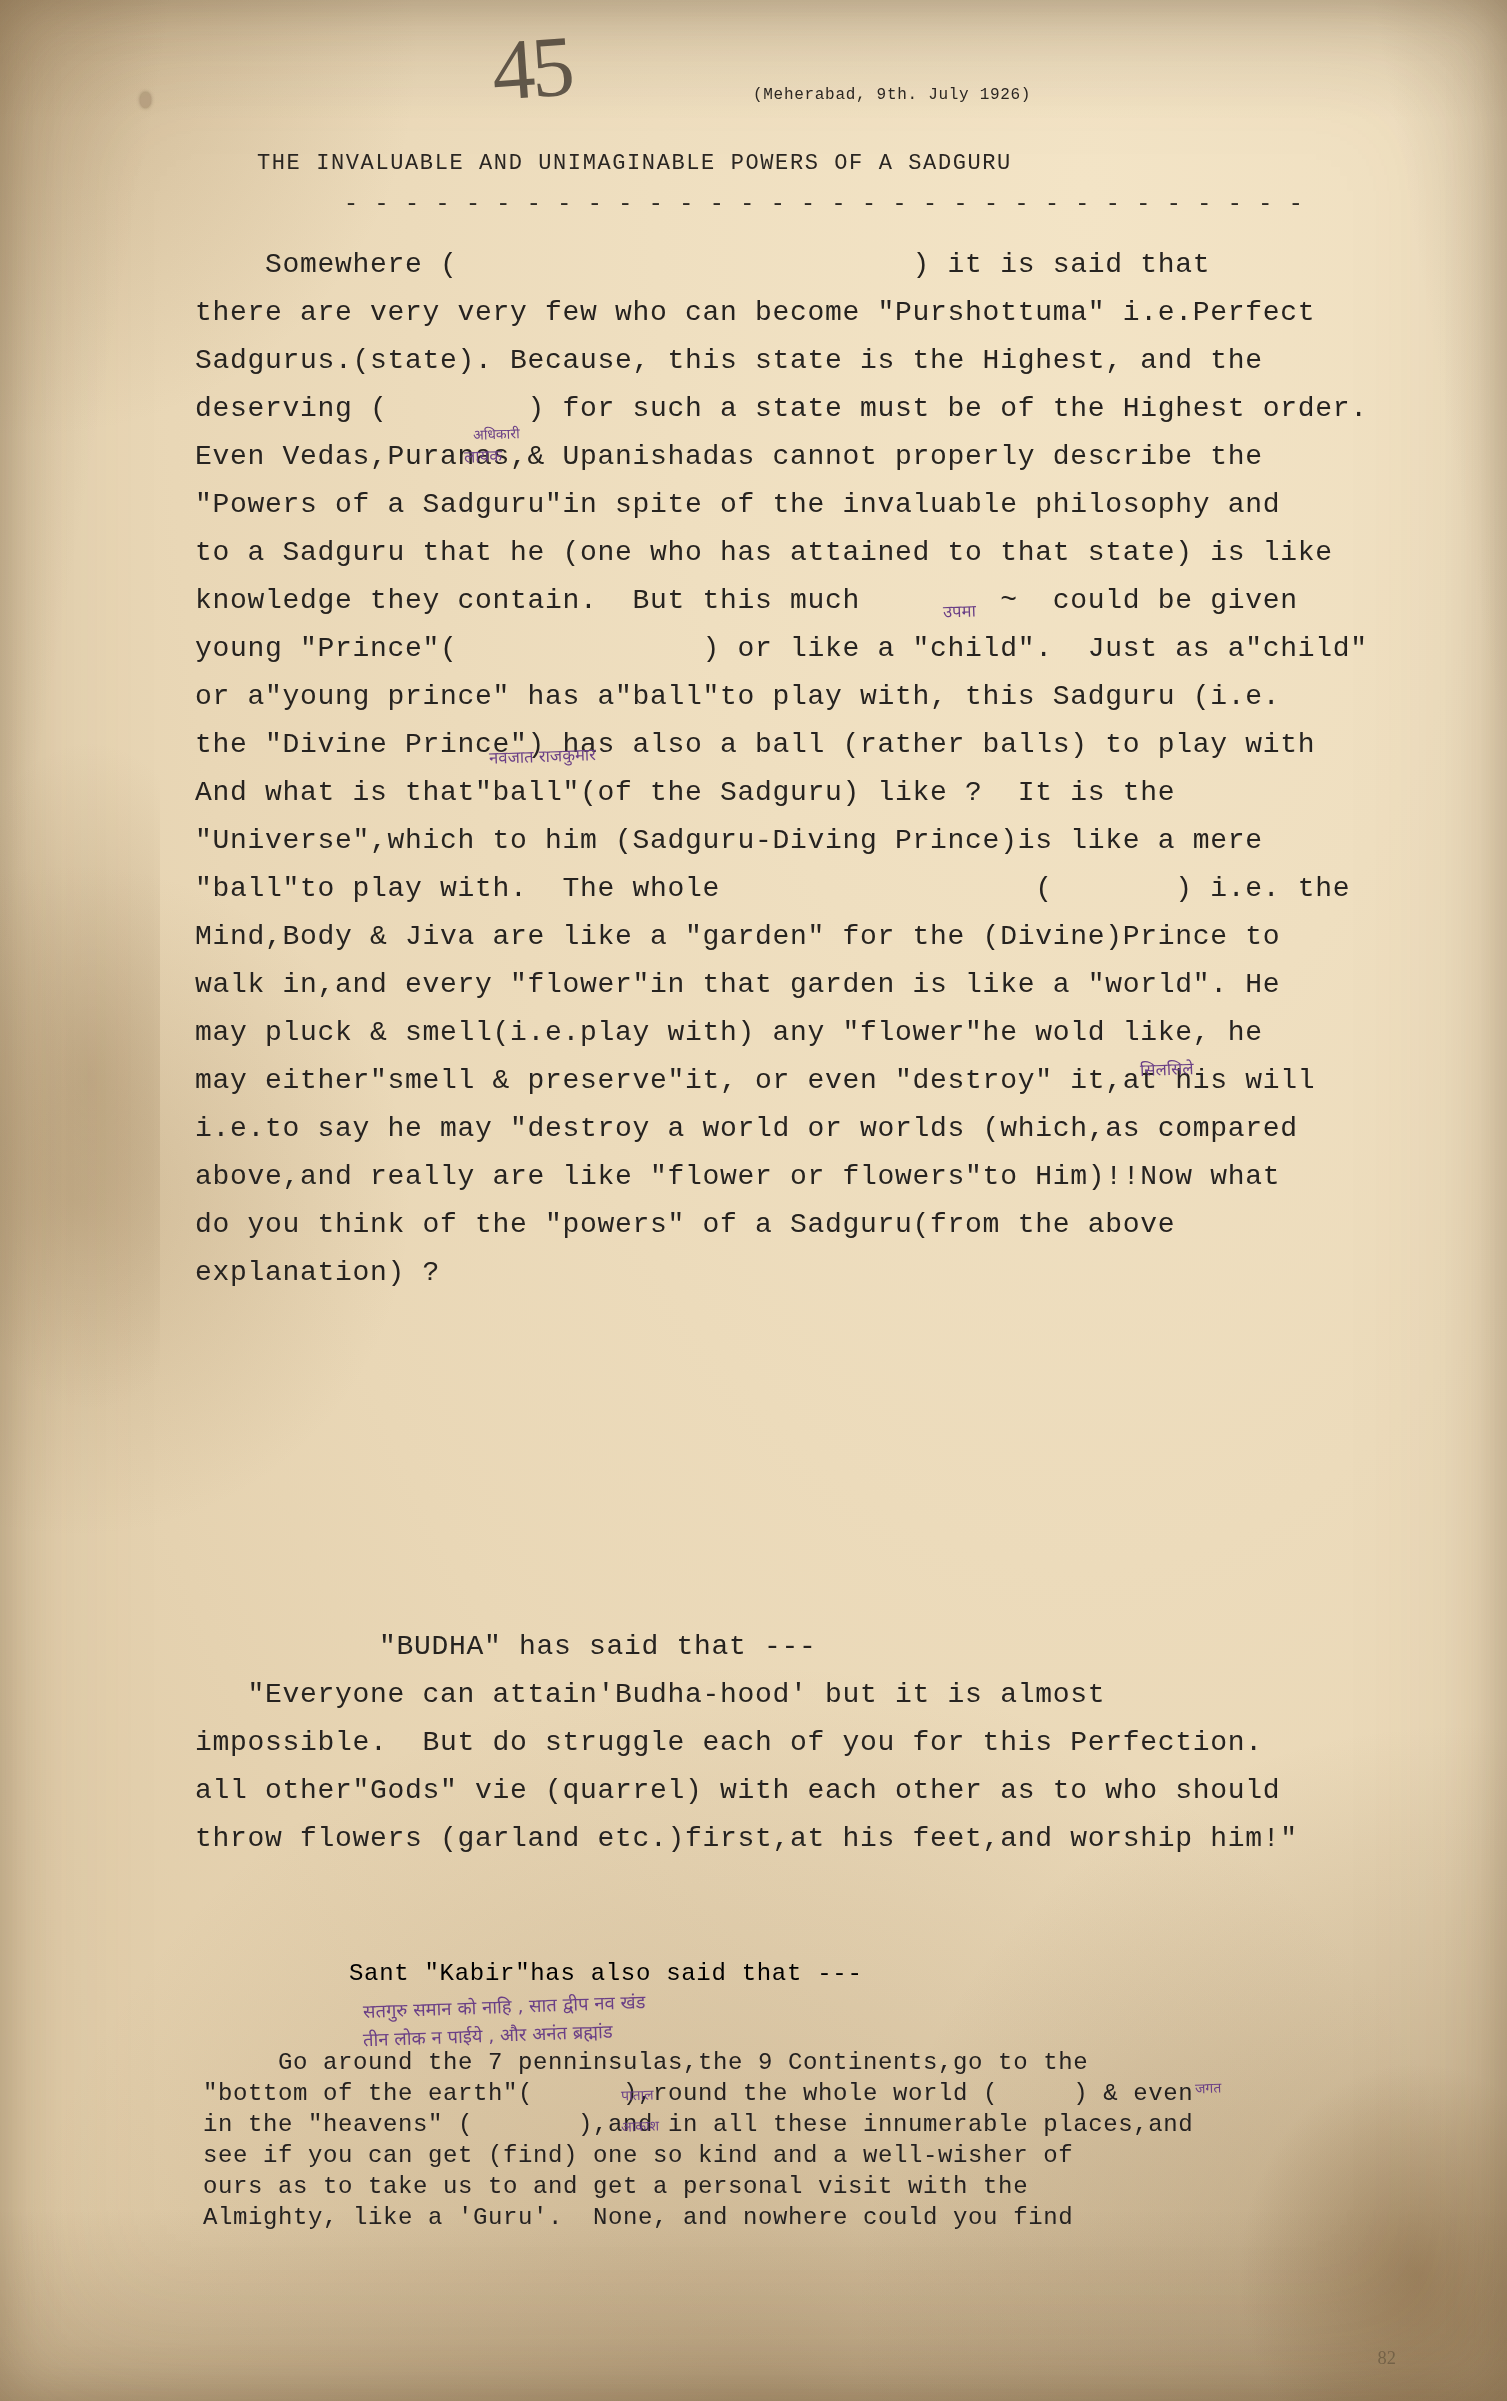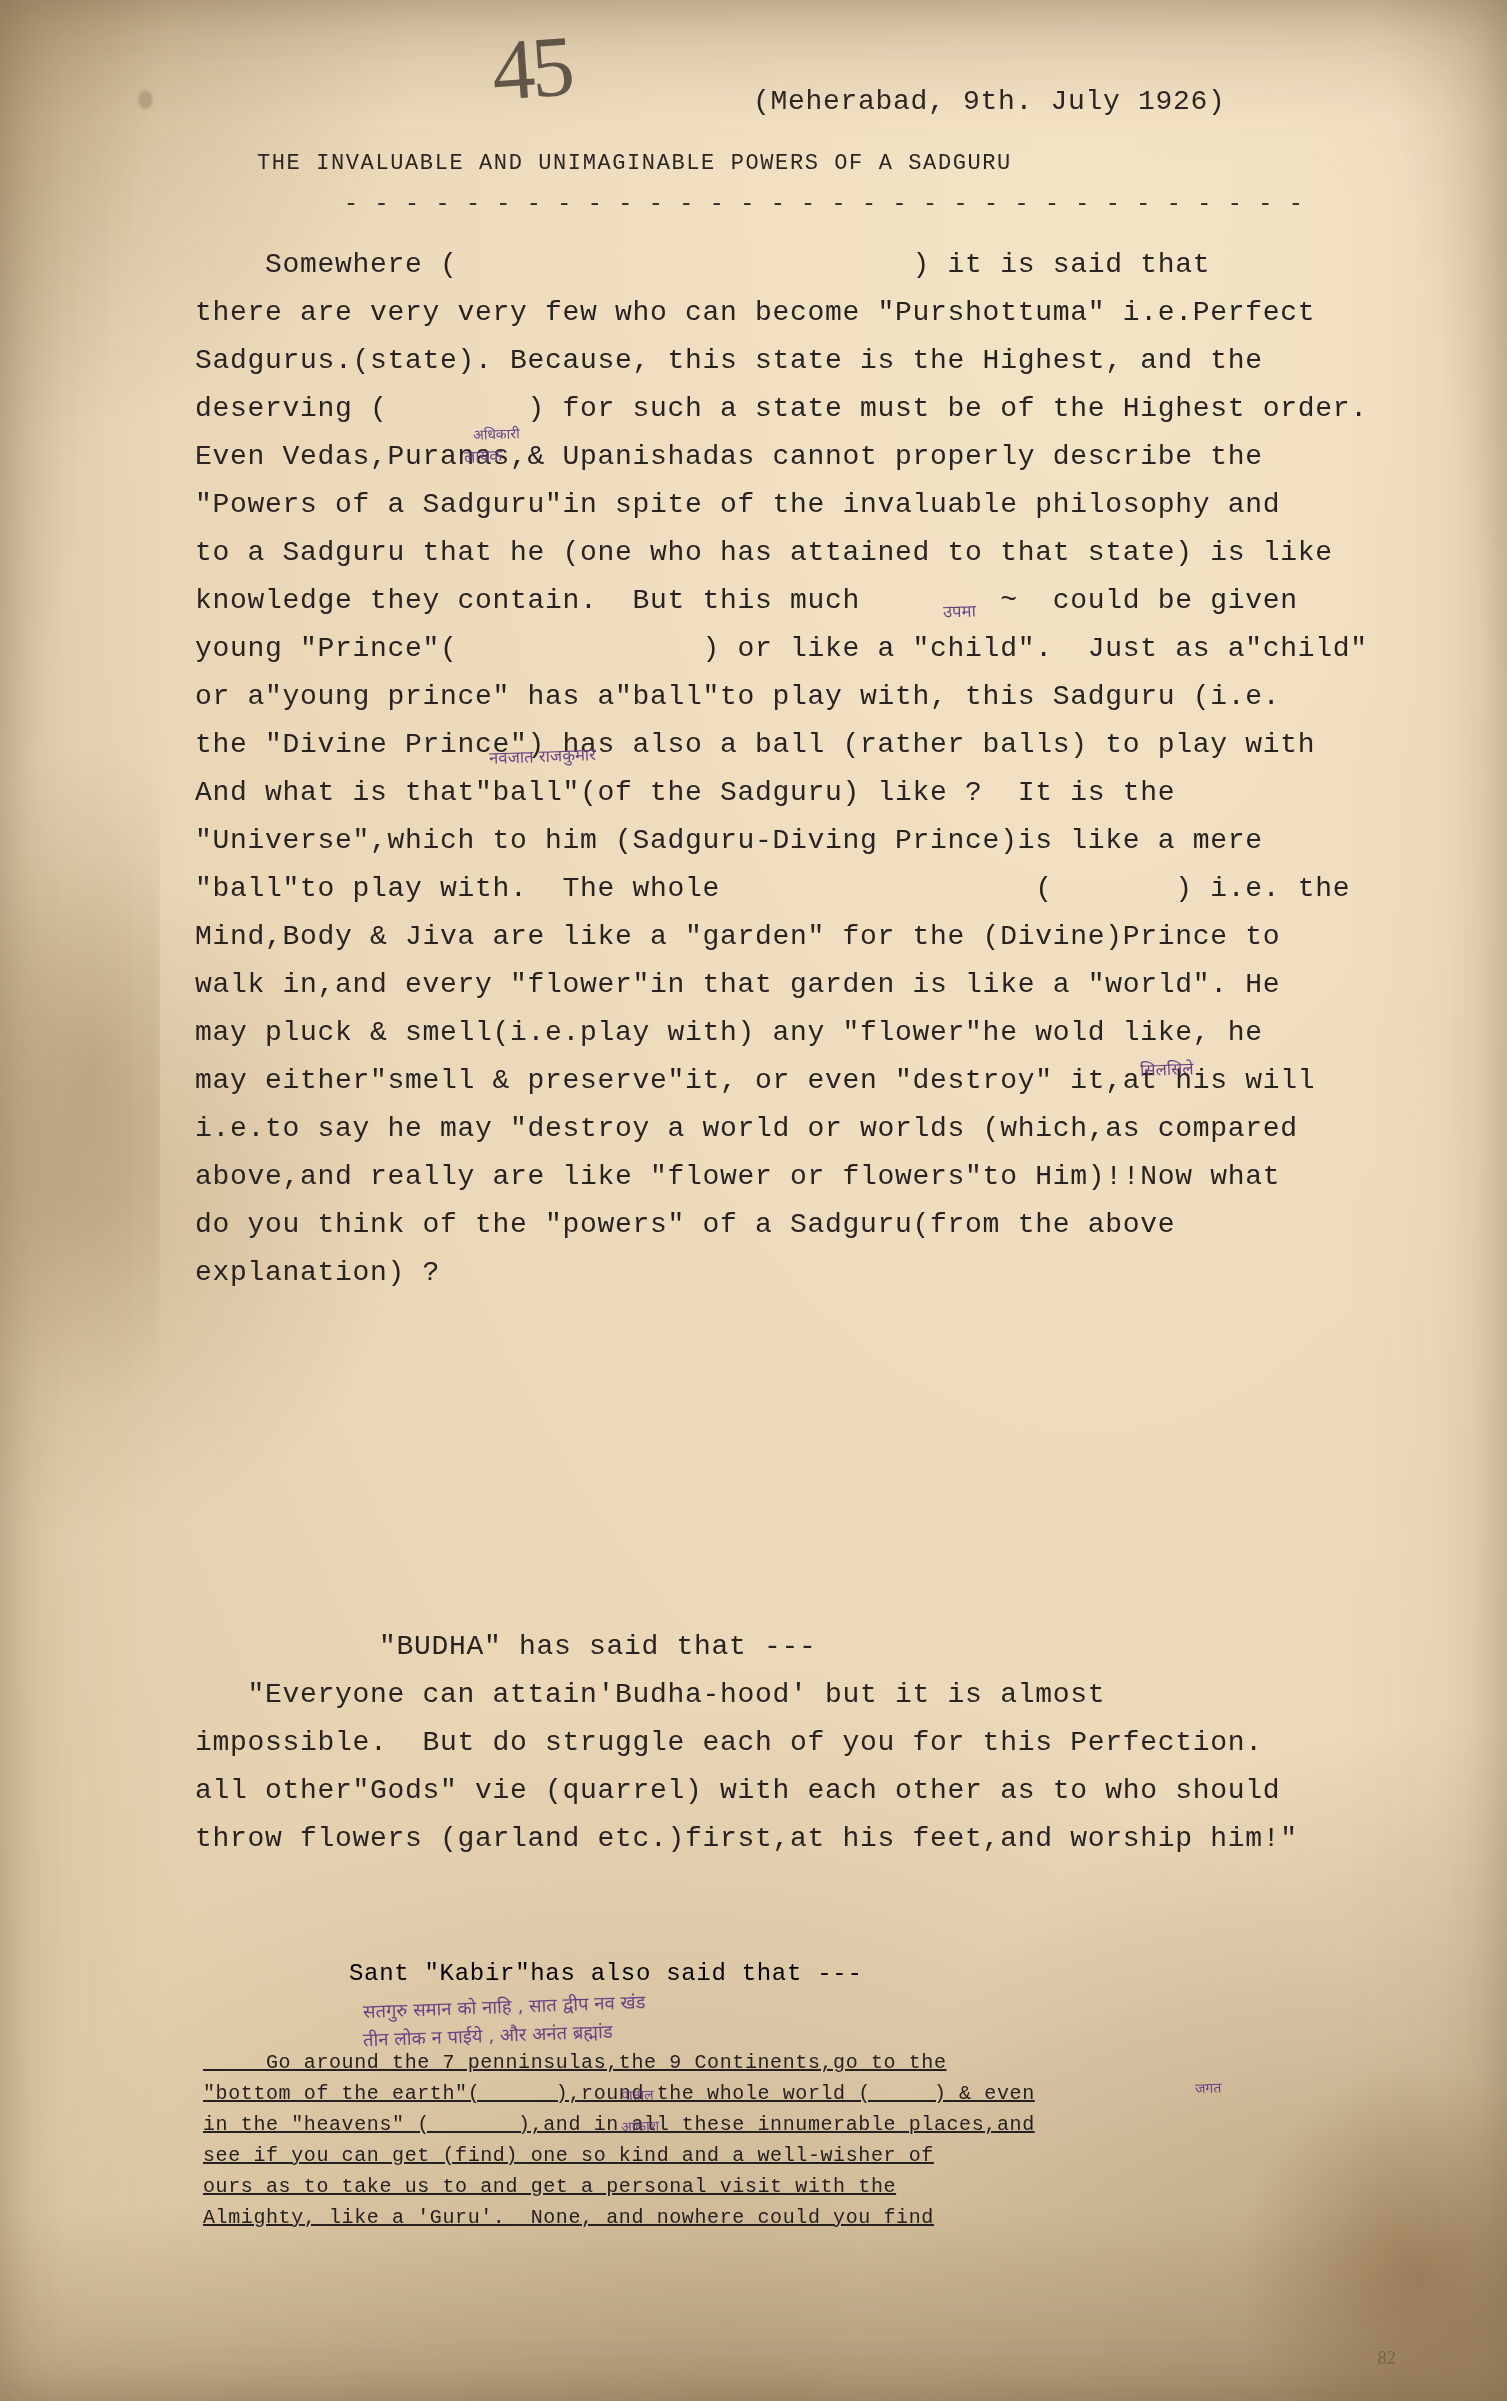--- a/index.html
+++ b/index.html
@@ -75,21 +75,21 @@
     font-size: 86px;
     color: #4a4238;
     transform: rotate(-4deg);
     letter-spacing: -3.7px;
     opacity: 0.85;
   }
 
   .dateline {
     left: 753px;
     top: 86px;
-    font-size: 28px;
+    font-size: 16px;
   }
 
   .title {
     left: 257px;
     top: 151px;
     font-size: 22px;
     letter-spacing: 1.6px;
   }
   .title-rule {
     position: absolute;
@@ -138,26 +138,25 @@
     white-space: pre;
   }
 
   .tail-block {
     position: absolute;
     left: 203px;
     top: 2047px;
     width: 1254px;
   }
   .tline {
-    font-size: 20px;
+    font-size: 24px;
     line-height: 31px;
     color: #242120;
     white-space: pre;
     letter-spacing: 0.6px;
-    text-decoration: underline;
   }
 
   
   .ink {
     position: absolute;
     font-family: "DejaVu Sans", sans-serif;
     color: #6a3f86;
     font-size: 16.6px;
     white-space: pre;
     transform: rotate(-2deg);

